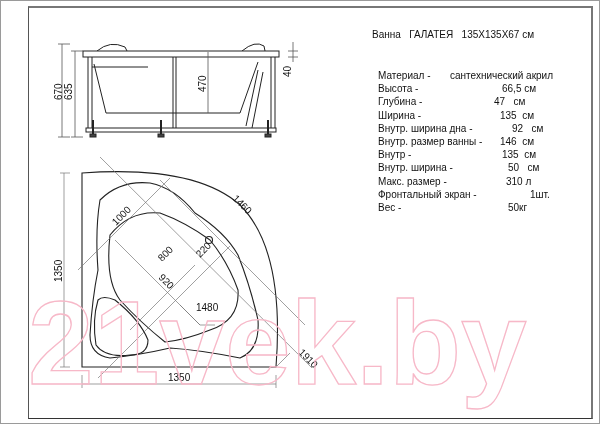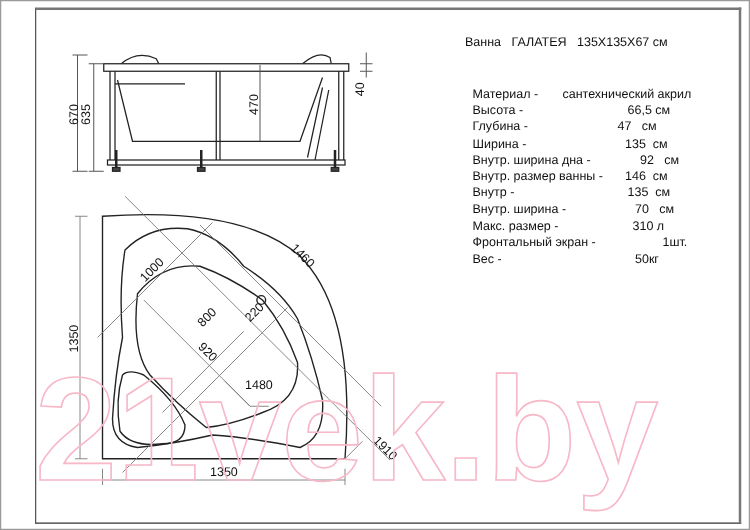--- a/index.html
+++ b/index.html
@@ -137,21 +137,21 @@
   <div class="spec-row">
       <span class="spec-label">Внутр. размер ванны -</span>
       <span class="spec-value" style="left:122px">146  см</span>
     </div>
   <div class="spec-row">
       <span class="spec-label">Внутр   -</span>
       <span class="spec-value" style="left:124px">135  см</span>
     </div>
   <div class="spec-row">
       <span class="spec-label">Внутр. ширина -</span>
-      <span class="spec-value" style="left:130px">70   см</span>
+      <span class="spec-value" style="left:130px">50   см</span>
     </div>
   <div class="spec-row">
       <span class="spec-label">Макс. размер -</span>
       <span class="spec-value" style="left:128px">310 л</span>
     </div>
   <div class="spec-row">
       <span class="spec-label">Фронтальный экран -</span>
       <span class="spec-value" style="left:152px">1шт.</span>
     </div>
   <div class="spec-row">

